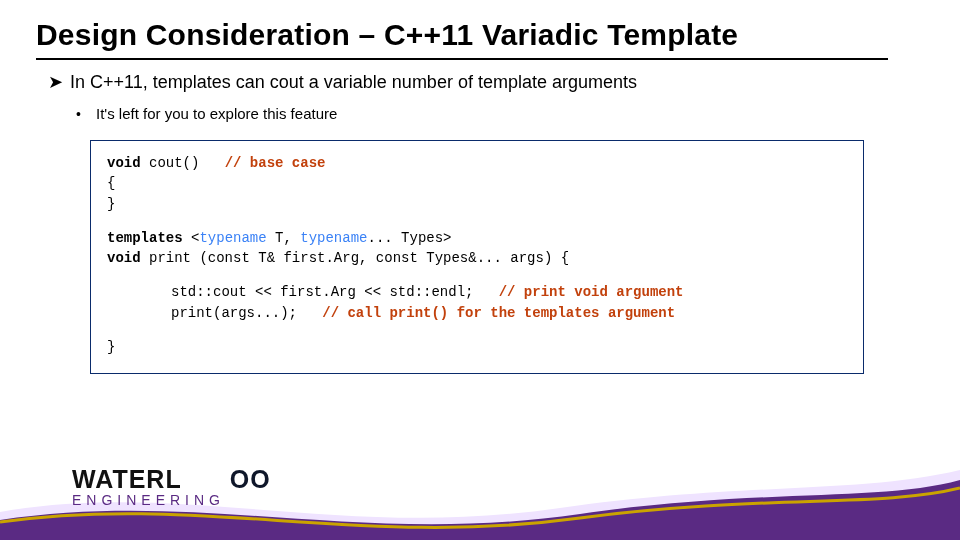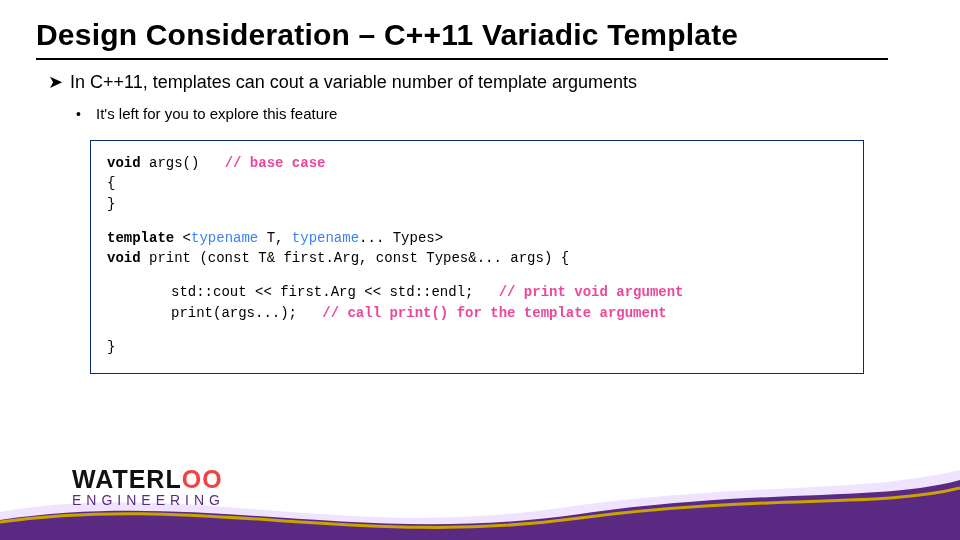--- a/index.html
+++ b/index.html
@@ -10,30 +10,30 @@
   .bullets { padding: 0 48px; }
   .b1 { display: flex; align-items: flex-start; margin-top: 4px; }
   .b1 .marker { font-size: 18px; line-height: 24px; width: 22px; flex: 0 0 22px; }
   .b1 .text { font-size: 18px; line-height: 24px; }
   .b2 { display: flex; align-items: flex-start; margin-top: 10px; margin-left: 28px; }
   .b2 .marker { font-size: 14px; line-height: 20px; width: 20px; flex: 0 0 20px; }
   .b2 .text { font-size: 15px; line-height: 20px; }
   .codebox { margin: 16px 60px 0 90px; border: 1.5px solid #0a2b6b; padding: 12px 16px 16px 16px; font-family: "Courier New", Courier, monospace; font-size: 14px; line-height: 1.45; color: #000; }
   .codebox .row { white-space: pre; }
   .kw { color: #000; font-weight: bold; text-align: right; }
-  .cm { color: #ec4899; font-weight: bold; }
+  .cm { color: #c2410c; font-weight: bold; }
   .tn { color: #3b82f6; font-weight: normal; }
   .spacer { height: 14px; }
   .indent1 { padding-left: 64px; }
 
   
   .wave { position: absolute; left: 0; right: 0; bottom: 0; height: 90px; pointer-events: none; }
   .logo { position: absolute; left: 72px; bottom: 32px; }
   .logo .brand { font-weight: 900; font-size: 25px; letter-spacing: 1px; color: #111; }
-  .logo .brand .oo { color: #ef4444; }
+  .logo .brand .oo { color: #0f172a; margin-left: 48px; }
   .logo .sub { font-size: 14px; letter-spacing: 5px; color: #5a2a83; margin-top: -2px; font-weight: 400; }
 </style>
 </head>
 <body>
 <div class="slide">
 
   <h1 class="title">Design Consideration – C++11 Variadic Template</h1>
   <hr class="title-rule">
 
   <div class="bullets">
@@ -41,29 +41,29 @@
       <span class="marker">➤</span>
       <span class="text">In C++11, templates can cout a variable number of template arguments</span>
     </div>
     <div class="b2">
       <span class="marker">•</span>
       <span class="text">It's left for you to explore this feature</span>
     </div>
   </div>
 
   <div class="codebox">
-    <div class="row"><span class="kw">void</span><span> args()   </span><span class="cm">// base case</span></div>
+    <div class="row"><span class="kw">void</span><span> cout()   </span><span class="cm">// base case</span></div>
     <div class="row"><span>{</span></div>
     <div class="row"><span>}</span></div>
     <div class="spacer"></div>
-    <div class="row"><span class="kw">template</span><span> &lt;</span><span class="tn">typename</span><span> T, </span><span class="tn">typename</span><span>... Types&gt;</span></div>
+    <div class="row"><span class="kw">templates</span><span> &lt;</span><span class="tn">typename</span><span> T, </span><span class="tn">typename</span><span>... Types&gt;</span></div>
     <div class="row"><span class="kw">void</span><span> print (const T&amp; first.Arg, const Types&amp;... args) {</span></div>
     <div class="spacer"></div>
     <div class="row indent1"><span>std::cout &lt;&lt; first.Arg &lt;&lt; std::endl;   </span><span class="cm">// print void argument</span></div>
-    <div class="row indent1"><span>print(args...);   </span><span class="cm">// call print() for the template argument</span></div>
+    <div class="row indent1"><span>print(args...);   </span><span class="cm">// call print() for the templates argument</span></div>
     <div class="spacer"></div>
     <div class="row"><span>}</span></div>
   </div>
 
   <svg class="wave" viewBox="0 0 960 90" preserveAspectRatio="none">
     <path d="M0,62 C180,30 340,90 560,58 C740,32 860,44 960,20 L960,90 L0,90 Z" fill="#efe3ff"></path>
     <path d="M0,70 C200,40 360,96 580,64 C760,38 880,52 960,30 L960,90 L0,90 Z" fill="#5a2a83"></path>
     <path d="M0,72 C200,44 360,98 580,68 C760,44 880,58 960,38" fill="none" stroke="#caa300" stroke-width="3"></path>
   </svg>
 

